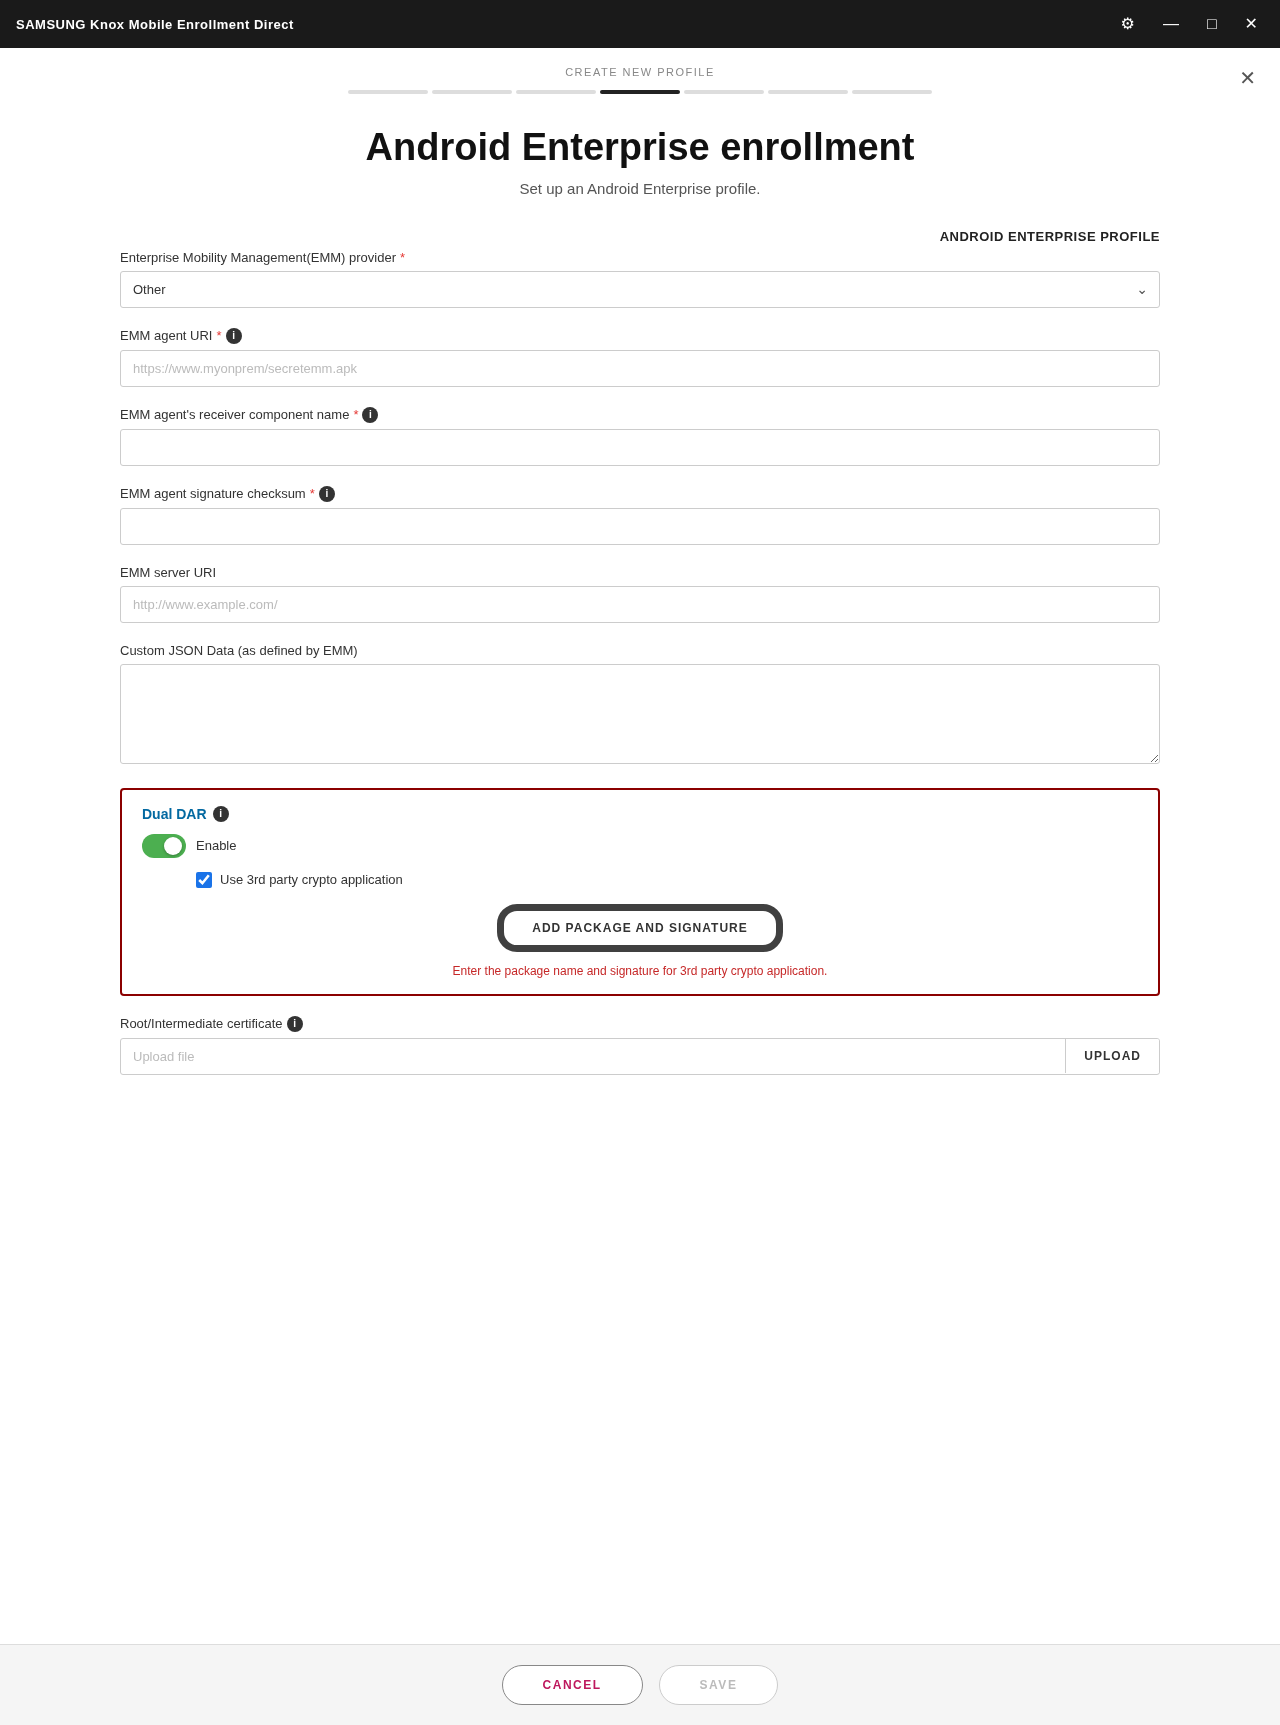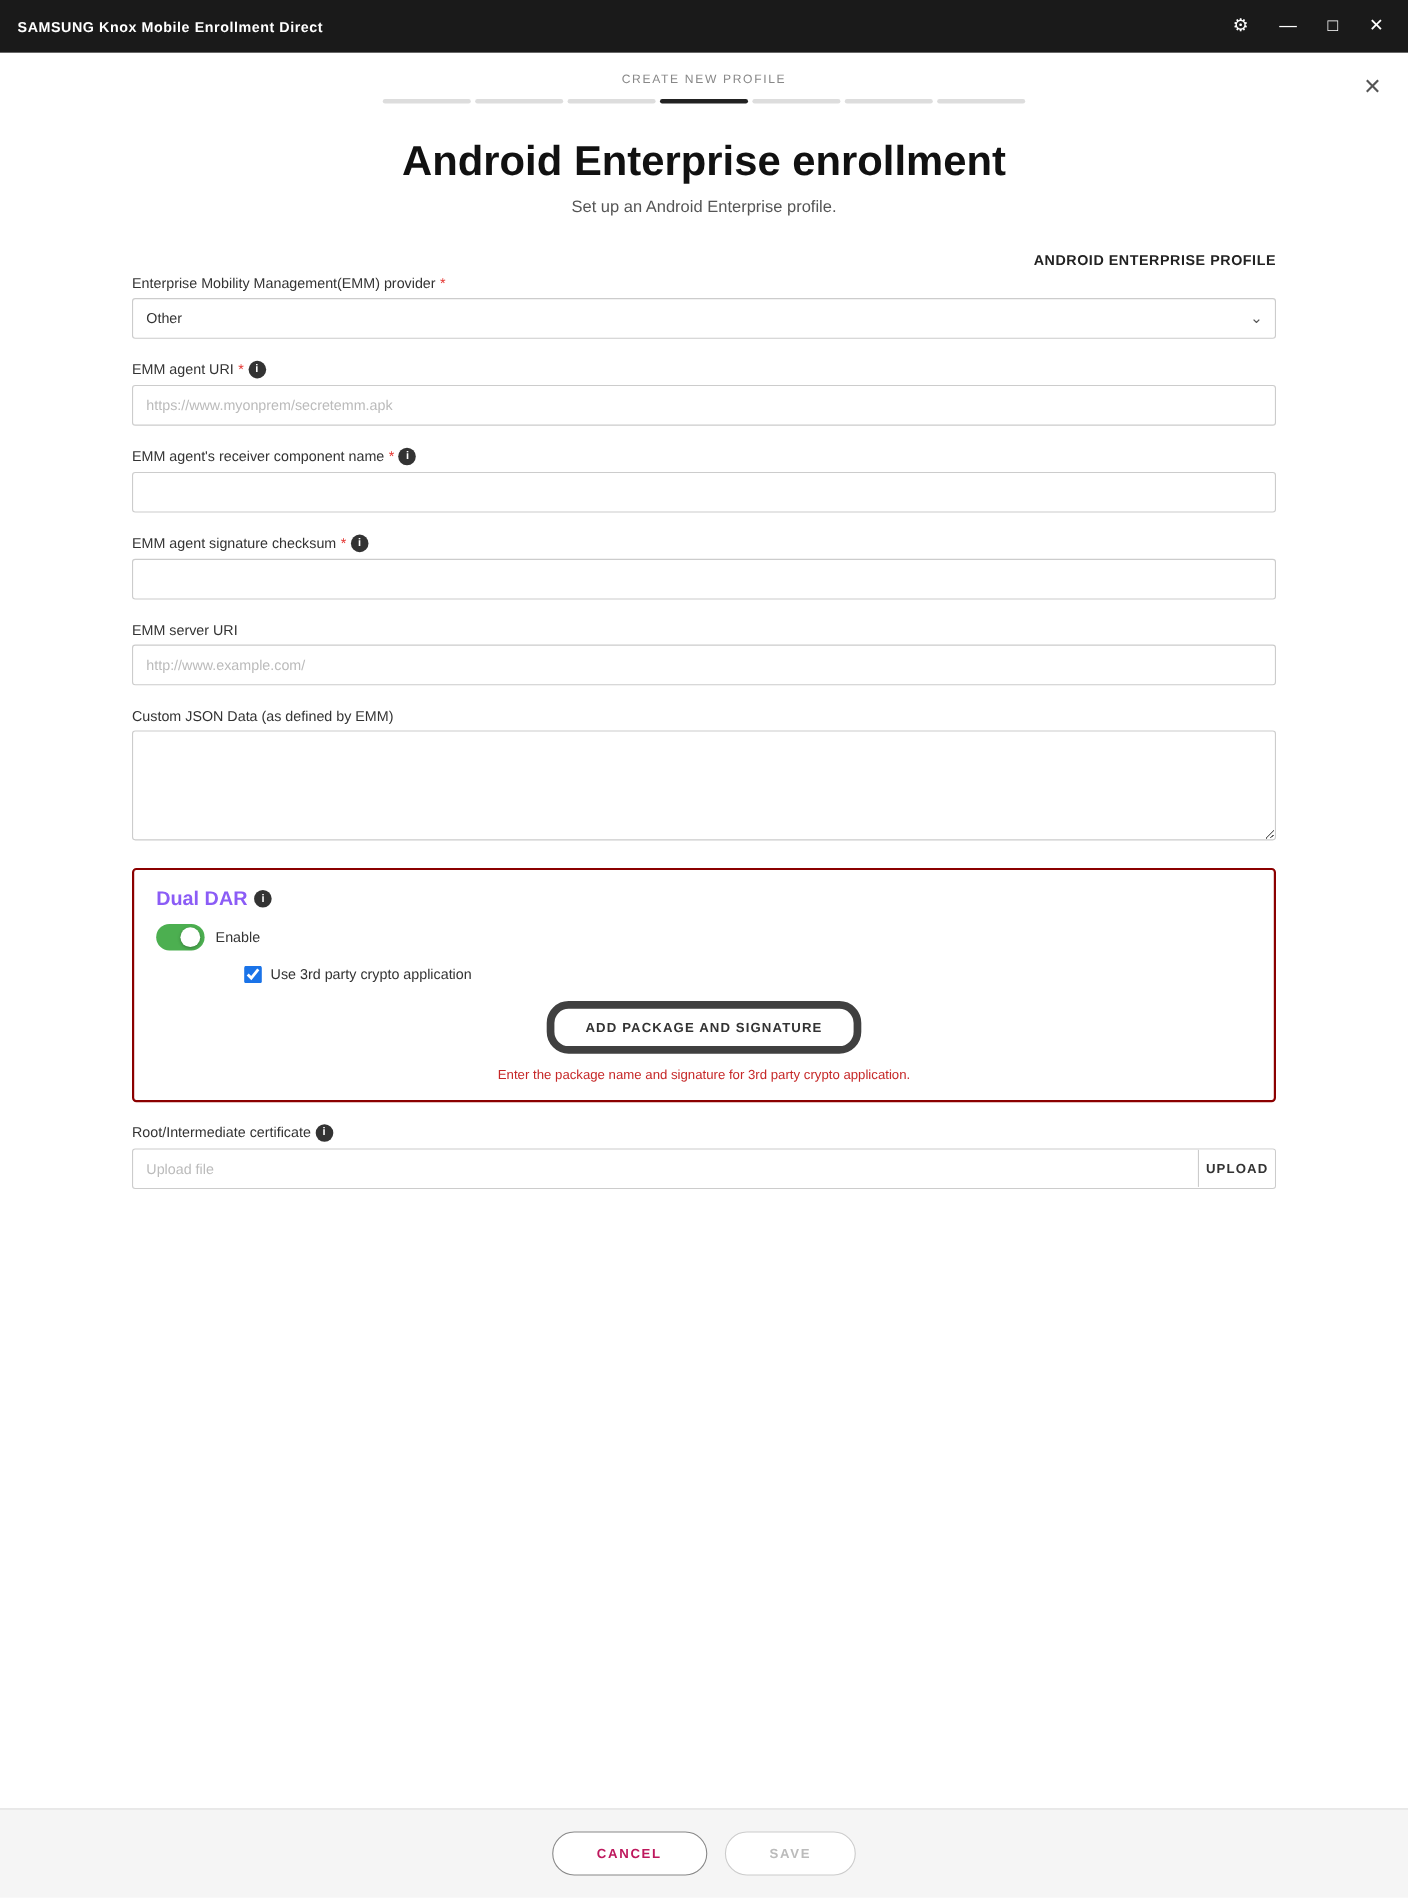--- a/index.html
+++ b/index.html
@@ -240,23 +240,23 @@
       padding: 16px 20px;
       margin-bottom: 20px;
     }
     .dual-dar-header {
       display: flex;
       align-items: center;
       gap: 6px;
       margin-bottom: 12px;
     }
     .dual-dar-title {
-      font-size: 18px;
-      font-weight: 700;
-      color: #8b5cf6;
+      font-size: 14px;
+      font-weight: 700;
+      color: #0369a1;
     }
 
     
     .toggle-row {
       display: flex;
       align-items: center;
       gap: 10px;
       margin-bottom: 14px;
     }
     .toggle-switch {
@@ -294,21 +294,21 @@
       font-size: 13px;
       color: #333;
     }
 
     
     .checkbox-row {
       display: flex;
       align-items: center;
       gap: 8px;
       margin-bottom: 16px;
-      margin-left: 80px;
+      margin-left: 54px;
     }
     .checkbox-input {
       width: 16px;
       height: 16px;
       accent-color: #1a73e8;
       cursor: pointer;
     }
     .checkbox-label {
       font-size: 13px;
       color: #333;
@@ -347,21 +347,21 @@
     .upload-placeholder {
       flex: 1;
       padding: 10px 12px;
       font-size: 13px;
       color: #bbb;
     }
     .upload-btn {
       background: #fff;
       border: none;
       border-left: 1px solid #ccc;
-      padding: 10px 6px;
+      padding: 10px 18px;
       font-size: 12px;
       font-weight: 700;
       letter-spacing: 1px;
       color: #333;
       cursor: pointer;
       text-transform: uppercase;
     }
 
     
     .bottom-bar {

